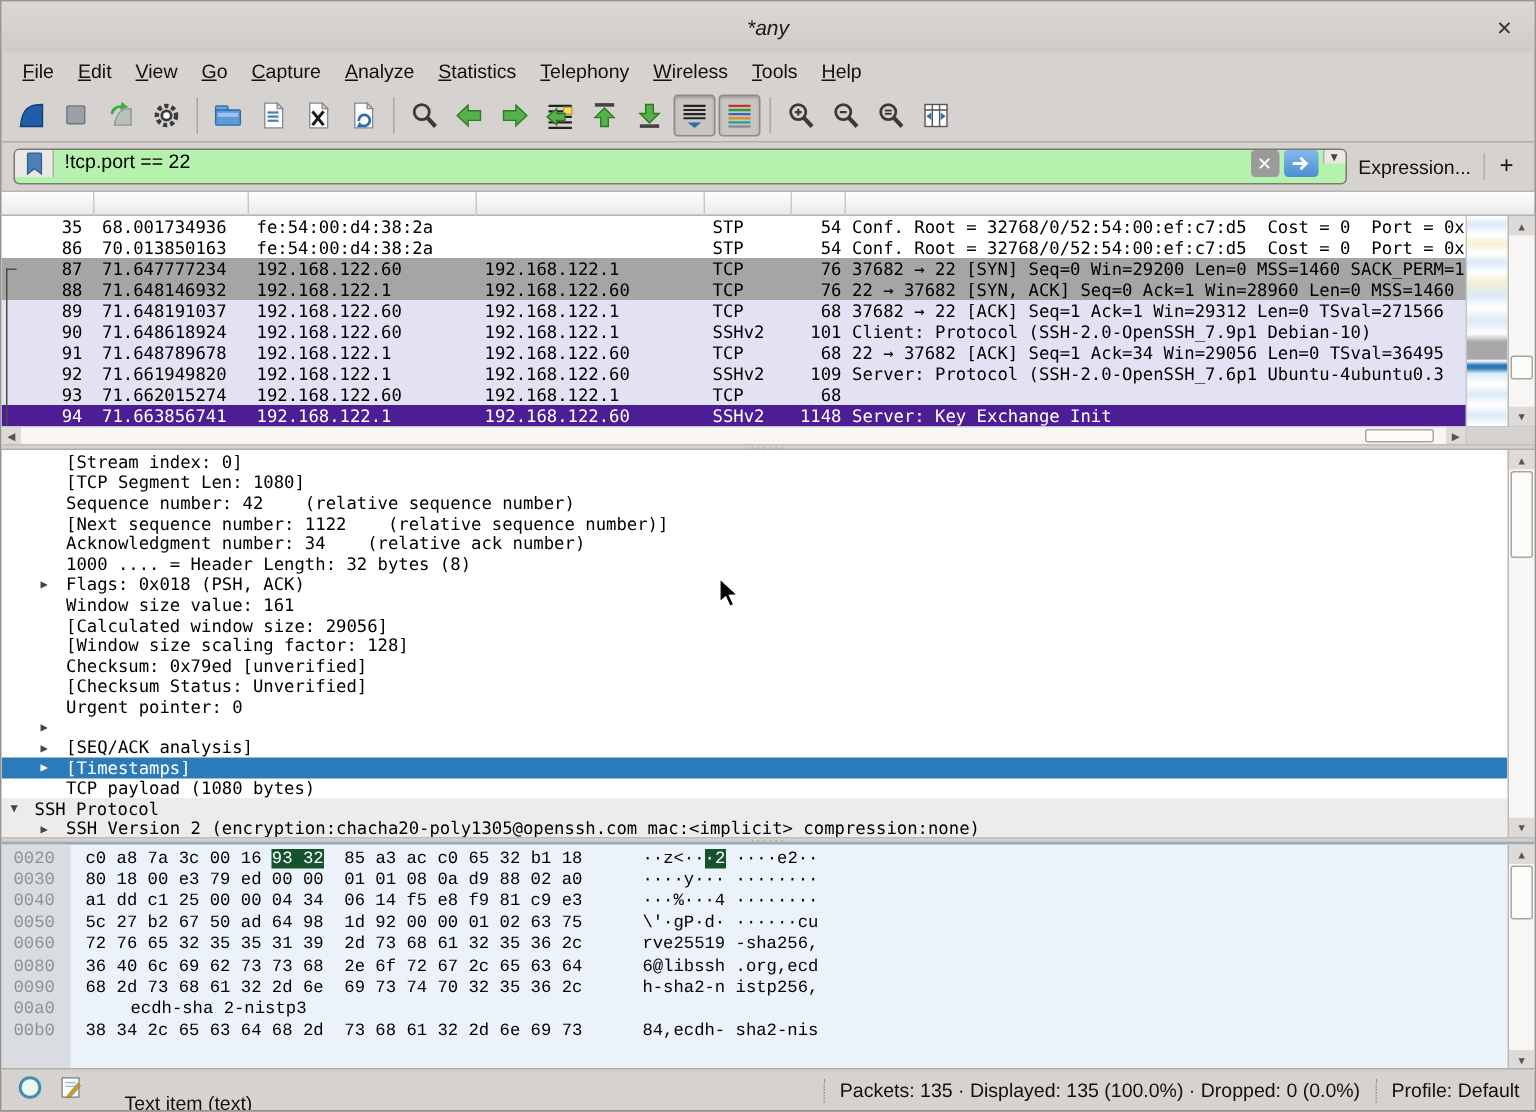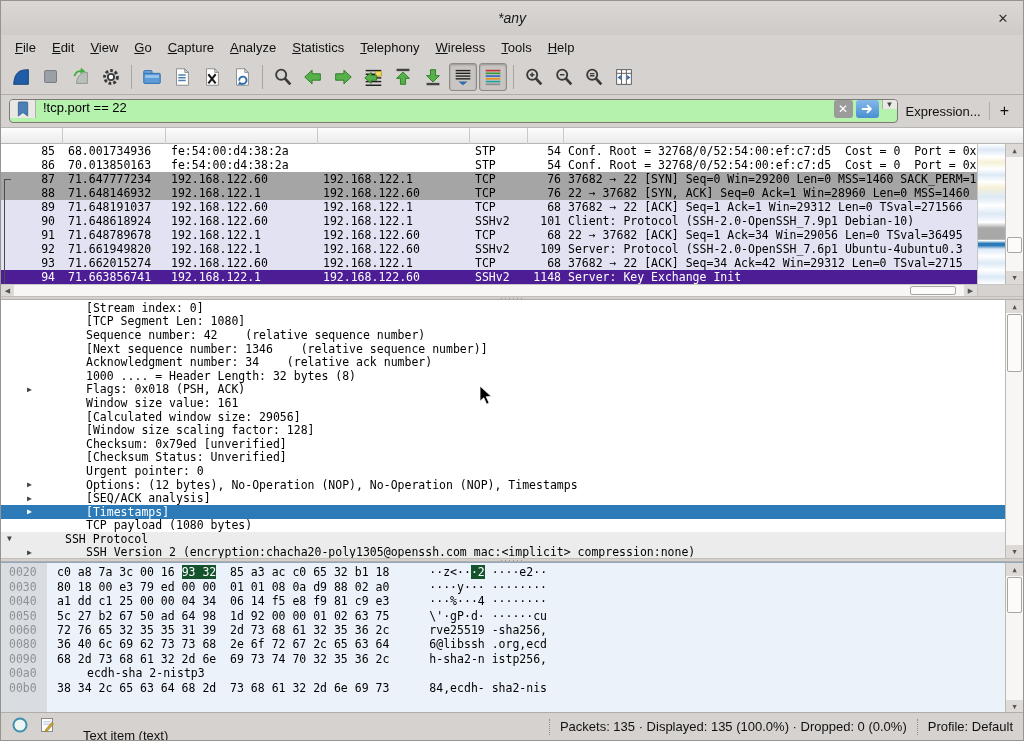--- a/index.html
+++ b/index.html
@@ -96,32 +96,32 @@
              justify-content:center; color:#8d8985; font-size:9px; line-height:3px; letter-spacing:1px;
              border-top:1px solid #c2beba; border-bottom:1px solid #b1ada9; overflow:hidden; }
 
   
   .details{ height:258px; flex:0 0 258px; background:#fff; position:relative; overflow:hidden;
             font-family:"DejaVu Sans Mono", monospace; font-size:11.5px; }
   .dlines{ position:absolute; left:0; top:1px; right:18px; }
   .dline{ height:13.6px; display:flex; align-items:center; white-space:pre; position:relative; color:#000; }
   .dexp{ position:absolute; left:26px; font-size:8px; color:#444; width:12px; }
   .dline.lvl0 .dexp{ left:6px; }
-  .dtext{ padding-left:43px;margin-left:42px; }
+  .dtext{ padding-left:43px; }
   .dline.lvl0 .dtext{ padding-left:22px; }
   .d-sel{ background:#2d7ab9; color:#fff; }
   .d-sel .dexp{ color:#fff; }
   .d-gray{ background:#ececec; }
 
   
   .hexpane{ height:150px; flex:0 0 150px; position:relative; background:#ecf2f9; overflow:hidden;
             font-family:"DejaVu Sans Mono", monospace; font-size:11.5px; border-top:1px solid #8fa8c0; }
   .hex-offsets{ position:absolute; left:0; top:0; bottom:0; width:46px; background:#d9dce0; }
   .hexrows{ position:absolute; left:0; top:2px; right:18px; }
-  .hrow{ height:14.4px; display:flex; align-items:flex-end; white-space:pre; color:#000; }
+  .hrow{ height:14.4px; display:flex; align-items:center; white-space:pre; color:#000;font-family:Liberation Mono, monospace; }
   .hoff{ width:46px; flex:0 0 46px; color:#8e9297; padding-left:8px; }
   .hhex{ padding-left:10px; }
   .hascii{ margin-left:40px; }
   .hsel{ background:#14532d; color:#fff; }
 
   
   .statusbar{ height:28px; flex:0 0 28px; border-top:1px solid #b1ada9; display:flex; align-items:center;
               padding:0 10px; gap:10px; font-size:13px; color:#111; background:#d6d2cf; }
   .status-help{ flex:1; padding-left:18px;margin-top:18px; }
   .ssep{ width:1px; height:16px; border-left:1px dotted #918d89; }
@@ -335,29 +335,29 @@
     <div class="hcell hc-time">Time</div>
     <div class="hcell hc-src">Source</div>
     <div class="hcell hc-dst">Destination</div>
     <div class="hcell hc-proto">Protocol</div>
     <div class="hcell hc-len">Length</div>
     <div class="hcell hc-rest"></div>
   </div>
 
   <div class="list-body">
     <div class="rows">
-      <div class="prow"><span class="c-no">85</span><span class="c-time">68.001734936</span><span class="c-src">fe:54:00:d4:38:2a</span><span class="c-dst"></span><span class="c-proto">STP</span><span class="c-len">54</span><span class="c-info">Conf. Root = 32768/0/52:54:00:ef:c7:d5  Cost = 0  Port = 0x8001</span></div>
+      <div class="prow"><span class="c-no">35</span><span class="c-time">68.001734936</span><span class="c-src">fe:54:00:d4:38:2a</span><span class="c-dst"></span><span class="c-proto">STP</span><span class="c-len">54</span><span class="c-info">Conf. Root = 32768/0/52:54:00:ef:c7:d5  Cost = 0  Port = 0x8001</span></div>
       <div class="prow"><span class="c-no">86</span><span class="c-time">70.013850163</span><span class="c-src">fe:54:00:d4:38:2a</span><span class="c-dst"></span><span class="c-proto">STP</span><span class="c-len">54</span><span class="c-info">Conf. Root = 32768/0/52:54:00:ef:c7:d5  Cost = 0  Port = 0x8001</span></div>
       <div class="prow r-gray"><span class="c-no">87</span><span class="c-time">71.647777234</span><span class="c-src">192.168.122.60</span><span class="c-dst">192.168.122.1</span><span class="c-proto">TCP</span><span class="c-len">76</span><span class="c-info">37682 → 22 [SYN] Seq=0 Win=29200 Len=0 MSS=1460 SACK_PERM=1</span></div>
       <div class="prow r-gray"><span class="c-no">88</span><span class="c-time">71.648146932</span><span class="c-src">192.168.122.1</span><span class="c-dst">192.168.122.60</span><span class="c-proto">TCP</span><span class="c-len">76</span><span class="c-info">22 → 37682 [SYN, ACK] Seq=0 Ack=1 Win=28960 Len=0 MSS=1460</span></div>
       <div class="prow r-lav"><span class="c-no">89</span><span class="c-time">71.648191037</span><span class="c-src">192.168.122.60</span><span class="c-dst">192.168.122.1</span><span class="c-proto">TCP</span><span class="c-len">68</span><span class="c-info">37682 → 22 [ACK] Seq=1 Ack=1 Win=29312 Len=0 TSval=271566</span></div>
       <div class="prow r-lav"><span class="c-no">90</span><span class="c-time">71.648618924</span><span class="c-src">192.168.122.60</span><span class="c-dst">192.168.122.1</span><span class="c-proto">SSHv2</span><span class="c-len">101</span><span class="c-info">Client: Protocol (SSH-2.0-OpenSSH_7.9p1 Debian-10)</span></div>
       <div class="prow r-lav"><span class="c-no">91</span><span class="c-time">71.648789678</span><span class="c-src">192.168.122.1</span><span class="c-dst">192.168.122.60</span><span class="c-proto">TCP</span><span class="c-len">68</span><span class="c-info">22 → 37682 [ACK] Seq=1 Ack=34 Win=29056 Len=0 TSval=36495</span></div>
       <div class="prow r-lav"><span class="c-no">92</span><span class="c-time">71.661949820</span><span class="c-src">192.168.122.1</span><span class="c-dst">192.168.122.60</span><span class="c-proto">SSHv2</span><span class="c-len">109</span><span class="c-info">Server: Protocol (SSH-2.0-OpenSSH_7.6p1 Ubuntu-4ubuntu0.3</span></div>
-      <div class="prow r-lav"><span class="c-no">93</span><span class="c-time">71.662015274</span><span class="c-src">192.168.122.60</span><span class="c-dst">192.168.122.1</span><span class="c-proto">TCP</span><span class="c-len">68</span><span class="c-info">37682 → 22 [ACK] Seq=34 Ack=42 Win=29312 Len=0 TSval=2715</span></div>
+      <div class="prow r-lav"><span class="c-no">93</span><span class="c-time">71.662015274</span><span class="c-src">192.168.122.60</span><span class="c-dst">192.168.122.1</span><span class="c-proto">TCP</span><span class="c-len">68</span></div>
       <div class="prow r-sel"><span class="c-no">94</span><span class="c-time">71.663856741</span><span class="c-src">192.168.122.1</span><span class="c-dst">192.168.122.60</span><span class="c-proto">SSHv2</span><span class="c-len">1148</span><span class="c-info">Server: Key Exchange Init</span></div>
       <div class="bracket"></div>
     </div>
     <div class="minimap"></div>
     <div class="vsb" style="height:140px;">
       <div class="sb-btn">▲</div>
       <div class="sb-track">
           <div class="sb-thumb" style="top:80px;height:16px;"></div>
         </div>
       <div class="sb-btn">▼</div>
@@ -373,31 +373,31 @@
     <div class="hsb-corner"></div>
   </div>
 
   <div class="splitter">······</div>
 
   <div class="details">
     <div class="dlines">
       <div class="dline"><span class="dexp"></span><span class="dtext">[Stream index: 0]</span></div>
       <div class="dline"><span class="dexp"></span><span class="dtext">[TCP Segment Len: 1080]</span></div>
       <div class="dline"><span class="dexp"></span><span class="dtext">Sequence number: 42    (relative sequence number)</span></div>
-      <div class="dline"><span class="dexp"></span><span class="dtext">[Next sequence number: 1346    (relative sequence number)]</span></div>
+      <div class="dline"><span class="dexp"></span><span class="dtext">[Next sequence number: 1122    (relative sequence number)]</span></div>
       <div class="dline"><span class="dexp"></span><span class="dtext">Acknowledgment number: 34    (relative ack number)</span></div>
       <div class="dline"><span class="dexp"></span><span class="dtext">1000 .... = Header Length: 32 bytes (8)</span></div>
       <div class="dline"><span class="dexp">▶</span><span class="dtext">Flags: 0x018 (PSH, ACK)</span></div>
       <div class="dline"><span class="dexp"></span><span class="dtext">Window size value: 161</span></div>
       <div class="dline"><span class="dexp"></span><span class="dtext">[Calculated window size: 29056]</span></div>
       <div class="dline"><span class="dexp"></span><span class="dtext">[Window size scaling factor: 128]</span></div>
       <div class="dline"><span class="dexp"></span><span class="dtext">Checksum: 0x79ed [unverified]</span></div>
       <div class="dline"><span class="dexp"></span><span class="dtext">[Checksum Status: Unverified]</span></div>
       <div class="dline"><span class="dexp"></span><span class="dtext">Urgent pointer: 0</span></div>
-      <div class="dline"><span class="dexp">▶</span><span class="dtext">Options: (12 bytes), No-Operation (NOP), No-Operation (NOP), Timestamps</span></div>
+      <div class="dline"><span class="dexp">▶</span></div>
       <div class="dline"><span class="dexp">▶</span><span class="dtext">[SEQ/ACK analysis]</span></div>
       <div class="dline d-sel"><span class="dexp">▶</span><span class="dtext">[Timestamps]</span></div>
       <div class="dline"><span class="dexp"></span><span class="dtext">TCP payload (1080 bytes)</span></div>
       <div class="dline lvl0 d-gray"><span class="dexp">▼</span><span class="dtext">SSH Protocol</span></div>
       <div class="dline d-gray"><span class="dexp">▶</span><span class="dtext">SSH Version 2 (encryption:chacha20-poly1305@openssh.com mac:&lt;implicit&gt; compression:none)</span></div>
     </div>
     <div class="vsb" style="height:258px;">
       <div class="sb-btn">▲</div>
       <div class="sb-track">
           <div class="sb-thumb" style="top:1px;height:58px;"></div>

